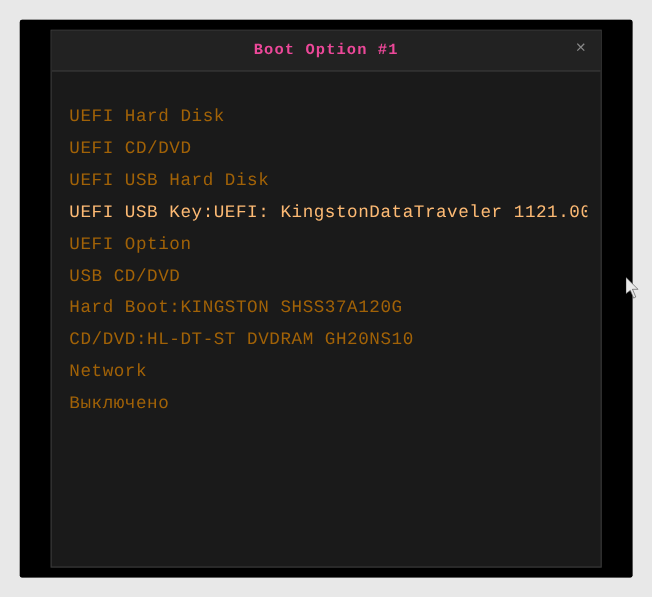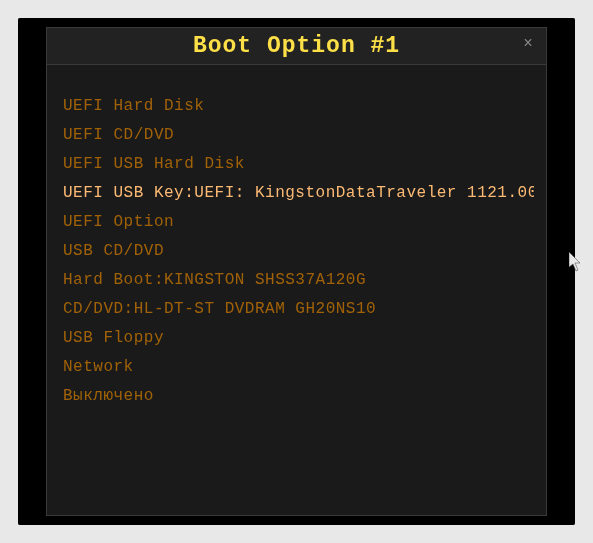--- a/index.html
+++ b/index.html
@@ -35,22 +35,22 @@
     position: relative;
     height: 36px;
     background: #222;
     border-bottom: 1px solid #3a3a3a;
   }
   .title {
     position: absolute;
     left: 50%;
     top: 50%;
     transform: translate(-50%, -50%);
-    color: #fde047;
-    font-size: 23px;
+    color: #ec4899;
+    font-size: 14px;
     font-weight: bold;
     letter-spacing: 1px;
     white-space: nowrap;
   }
   .close {
     position: absolute;
     right: 10px;
     top: 8px;
     color: #888;
     font-size: 16px;
@@ -97,21 +97,20 @@
     </div>
     <div class="list">
       <div class="item">UEFI Hard Disk</div>
       <div class="item">UEFI CD/DVD</div>
       <div class="item">UEFI USB Hard Disk</div>
       <div class="item selected">UEFI USB Key:UEFI: KingstonDataTraveler 1121.00</div>
       <div class="item">UEFI Option</div>
       <div class="item">USB CD/DVD</div>
       <div class="item">Hard Boot:KINGSTON SHSS37A120G</div>
       <div class="item">CD/DVD:HL-DT-ST DVDRAM GH20NS10</div>
-      <div class="item">USB Floppy</div>
       <div class="item">Network</div>
       <div class="item">Выключено</div>
     </div>
   </div>
   <div class="cursor" id="cursor" style="left: 551px; top: 234px;">
     <svg width="14" height="20" viewBox="0 0 14 20">
       <path d="M0 0 L0 15 L4 12 L7 19 L9 18 L6 11 L11 11 Z" fill="#e8e8e8" stroke="#555" stroke-width="0.6"></path>
     </svg>
   </div>
 </div>

